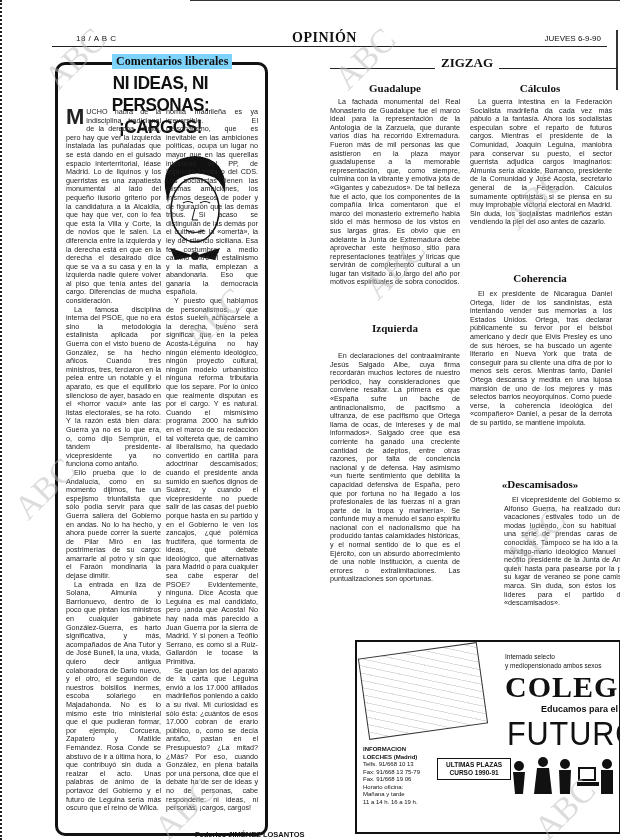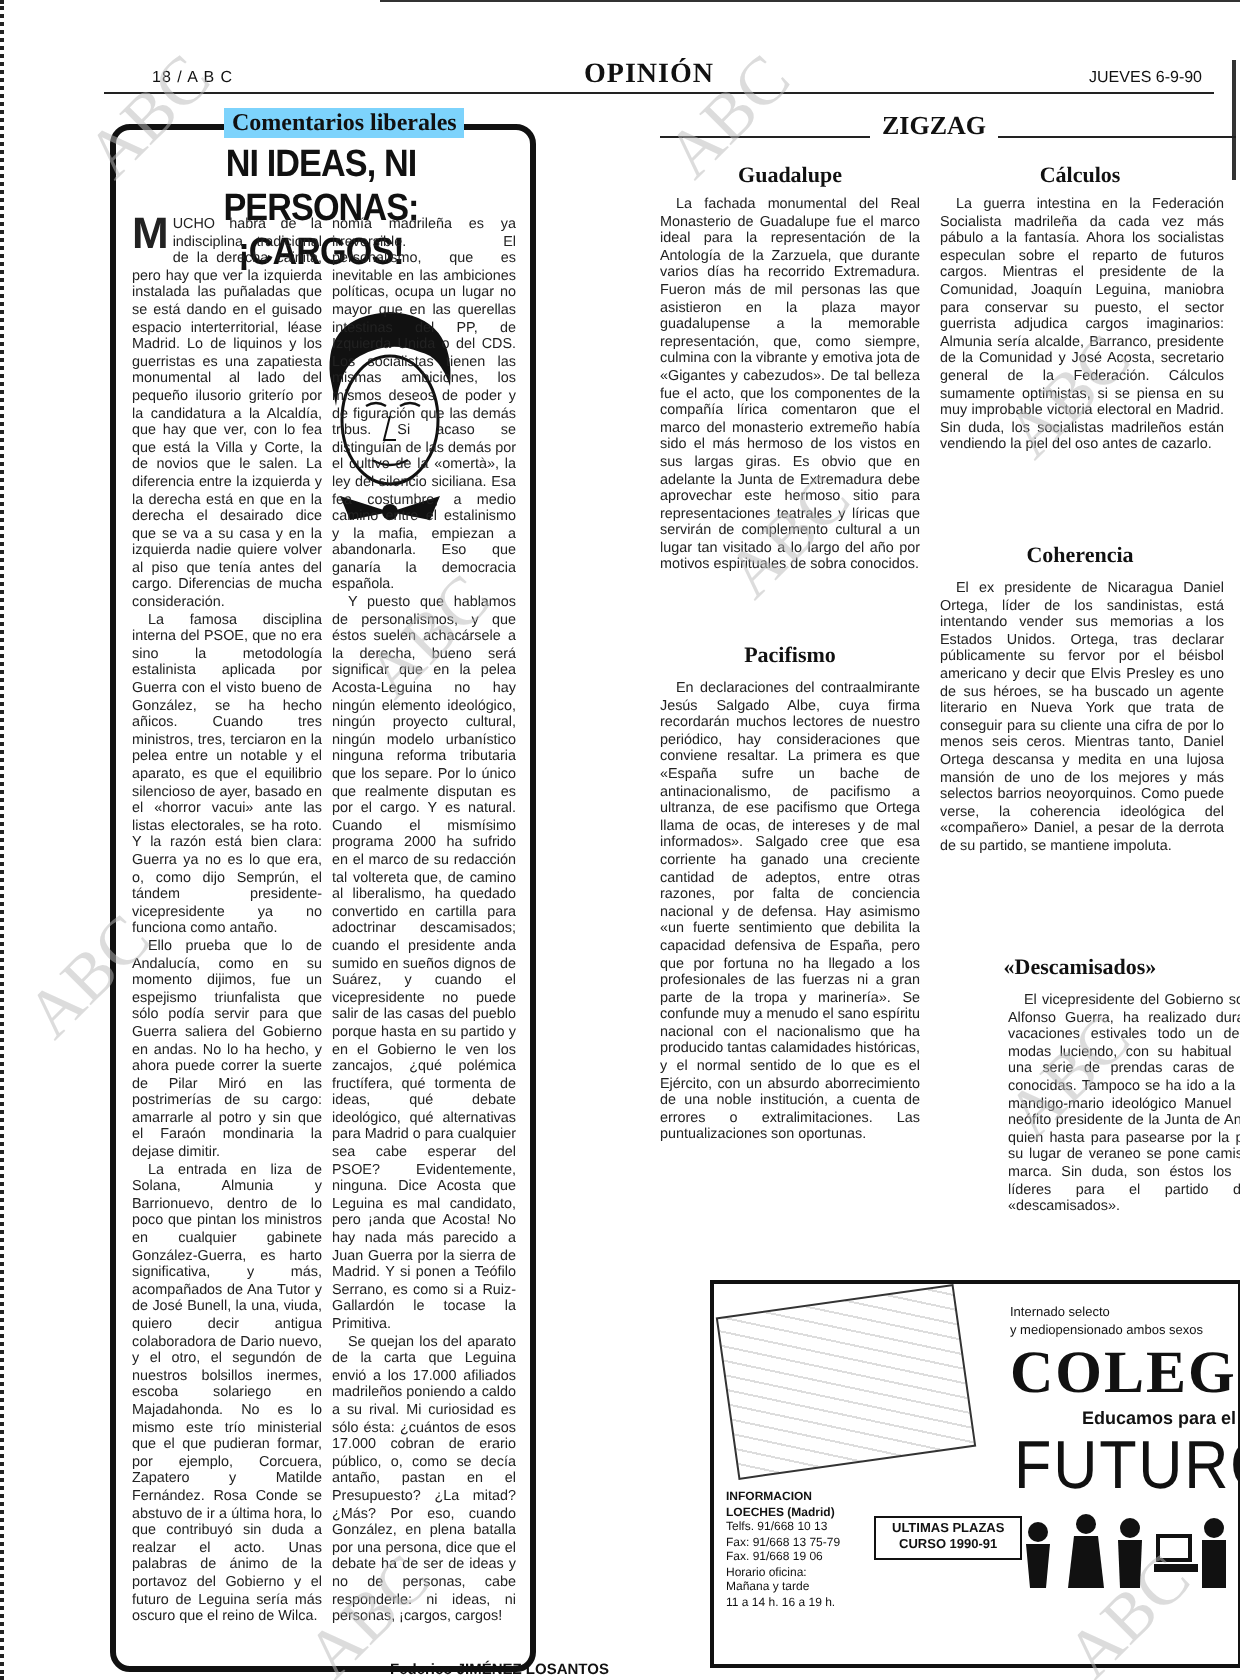--- a/index.html
+++ b/index.html
@@ -79,22 +79,22 @@
 <div class="zigzag">
   <div class="lines"></div>
   <span class="title">ZIGZAG</span>
 </div>
 
 <div class="subhead" style="left:330px;top:82px;width:130px;">Guadalupe</div>
 <div class="col" style="left:330px;top:98px;width:130px;">
   <p>La fachada monumental del Real Monasterio de Guadalupe fue el marco ideal para la representación de la Antología de la Zarzuela, que durante varios días ha recorrido Extremadura. Fueron más de mil personas las que asistieron en la plaza mayor guadalupense a la memorable representación, que, como siempre, culmina con la vibrante y emotiva jota de «Gigantes y cabezudos». De tal belleza fue el acto, que los componentes de la compañía lírica comentaron que el marco del monasterio extremeño había sido el más hermoso de los vistos en sus largas giras. Es obvio que en adelante la Junta de Extremadura debe aprovechar este hermoso sitio para representaciones teatrales y líricas que servirán de complemento cultural a un lugar tan visitado a lo largo del año por motivos espirituales de sobra conocidos.</p>
 </div>
 
-<div class="subhead" style="left:330px;top:322px;width:130px;">Pacifismo</div>
-<div class="col" style="left:330px;top:340px;width:130px;">
+<div class="subhead" style="left:330px;top:322px;width:130px;">Izquierda</div>
+<div class="col" style="left:330px;top:352px;width:130px;">
   <p>En declaraciones del contraalmirante Jesús Salgado Albe, cuya firma recordarán muchos lectores de nuestro periódico, hay consideraciones que conviene resaltar. La primera es que «España sufre un bache de antinacionalismo, de pacifismo a ultranza, de ese pacifismo que Ortega llama de ocas, de intereses y de mal informados». Salgado cree que esa corriente ha ganado una creciente cantidad de adeptos, entre otras razones, por falta de conciencia nacional y de defensa. Hay asimismo «un fuerte sentimiento que debilita la capacidad defensiva de España, pero que por fortuna no ha llegado a los profesionales de las fuerzas ni a gran parte de la tropa y marinería». Se confunde muy a menudo el sano espíritu nacional con el nacionalismo que ha producido tantas calamidades históricas, y el normal sentido de lo que es el Ejército, con un absurdo aborrecimiento de una noble institución, a cuenta de errores o extralimitaciones. Las puntualizaciones son oportunas.</p>
 </div>
 
 <div class="subhead" style="left:470px;top:82px;width:140px;">Cálculos</div>
 <div class="col" style="left:470px;top:98px;width:142px;">
   <p>La guerra intestina en la Federación Socialista madrileña da cada vez más pábulo a la fantasía. Ahora los socialistas especulan sobre el reparto de futuros cargos. Mientras el presidente de la Comunidad, Joaquín Leguina, maniobra para conservar su puesto, el sector guerrista adjudica cargos imaginarios: Almunia sería alcalde, Barranco, presidente de la Comunidad y José Acosta, secretario general de la Federación. Cálculos sumamente optimistas, si se piensa en su muy improbable victoria electoral en Madrid. Sin duda, los socialistas madrileños están vendiendo la piel del oso antes de cazarlo.</p>
 </div>
 
 <div class="subhead" style="left:470px;top:272px;width:140px;">Coherencia</div>
 <div class="col" style="left:470px;top:290px;width:142px;">

